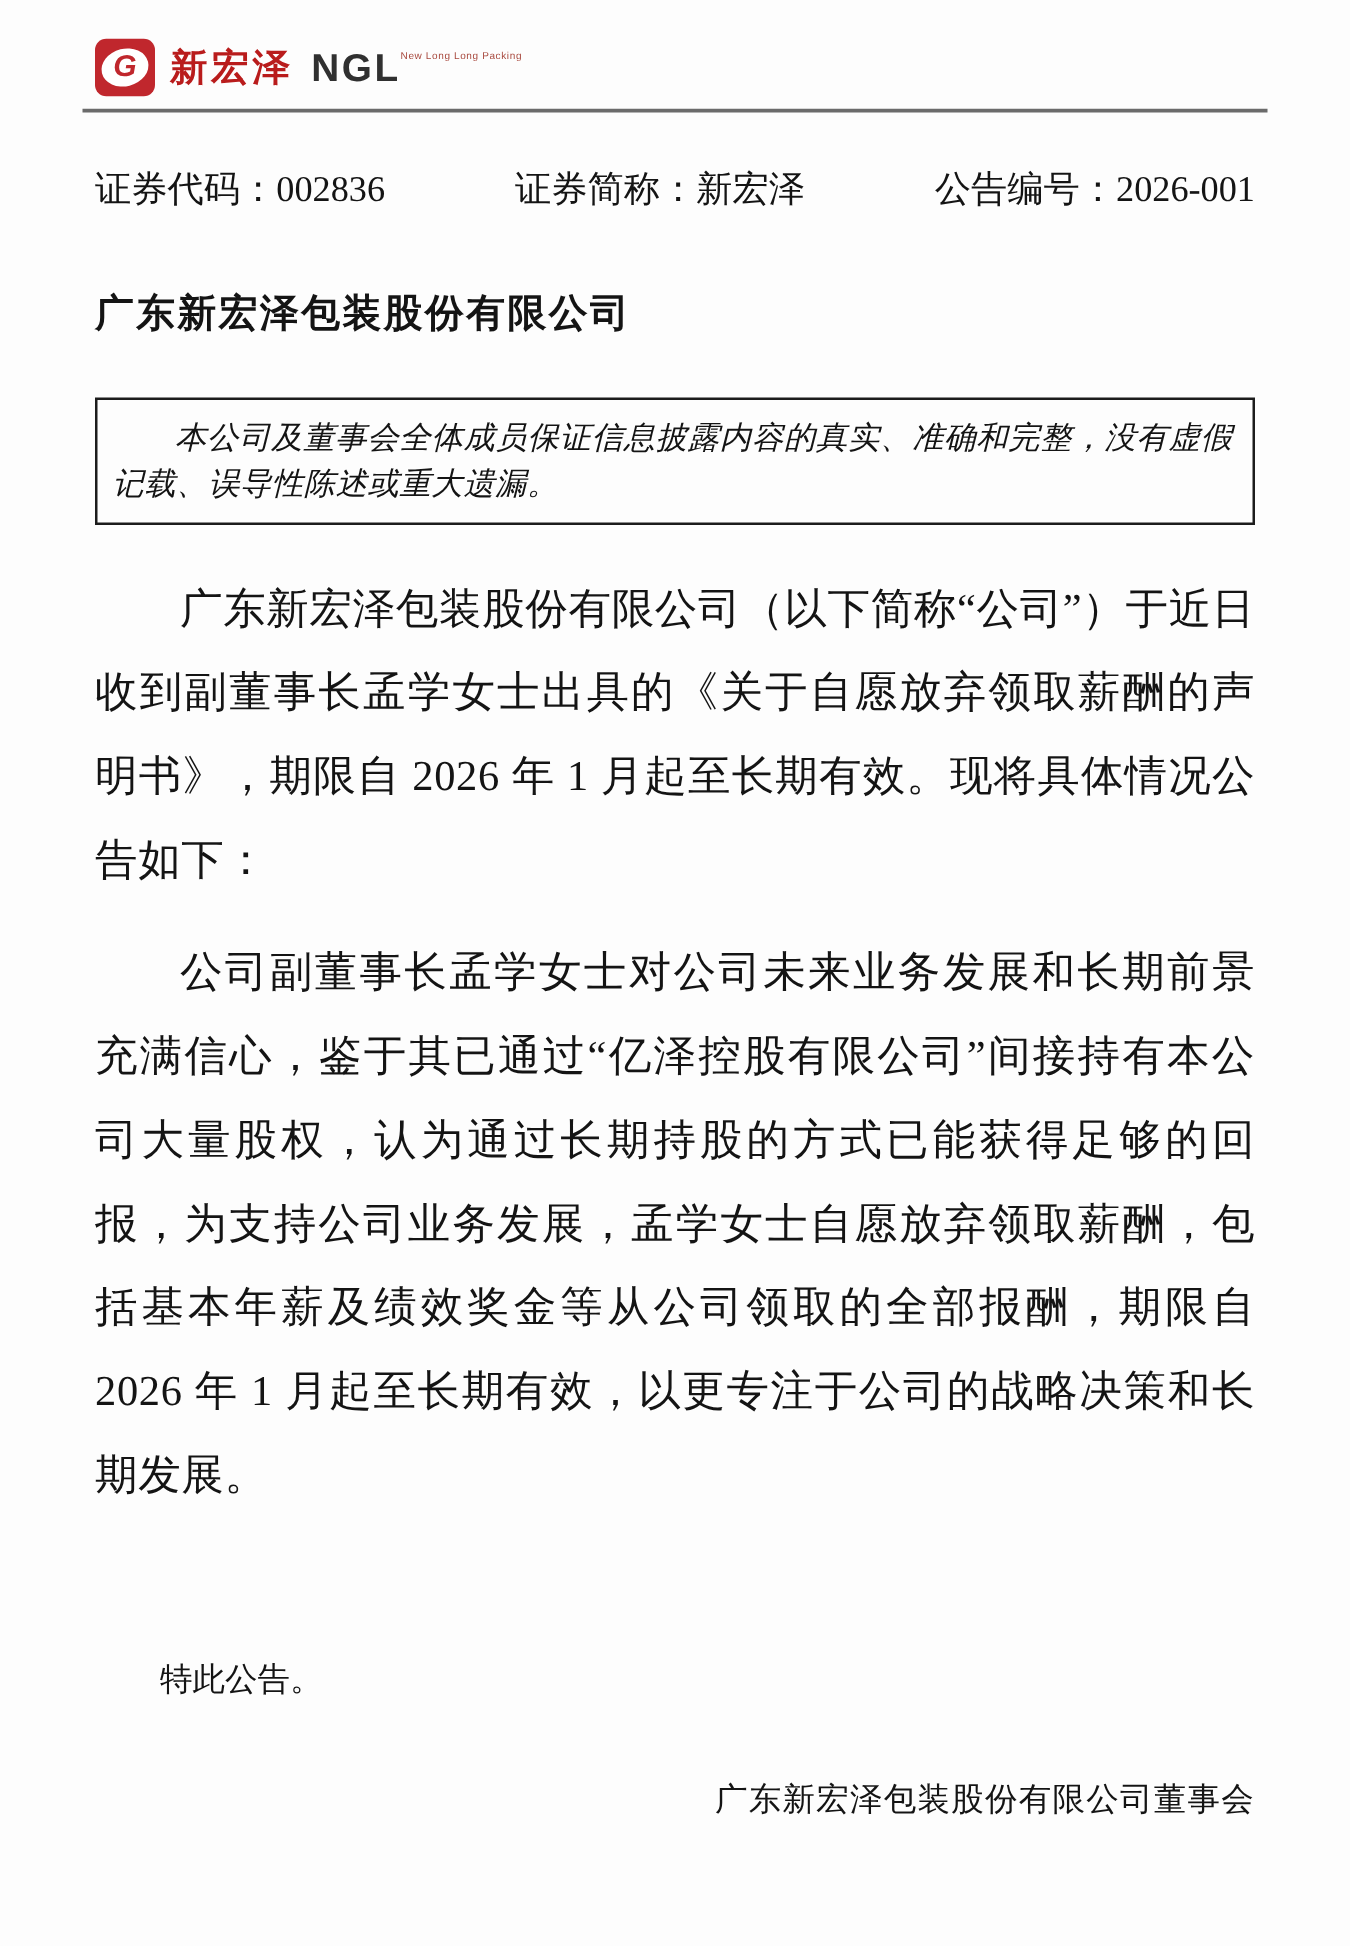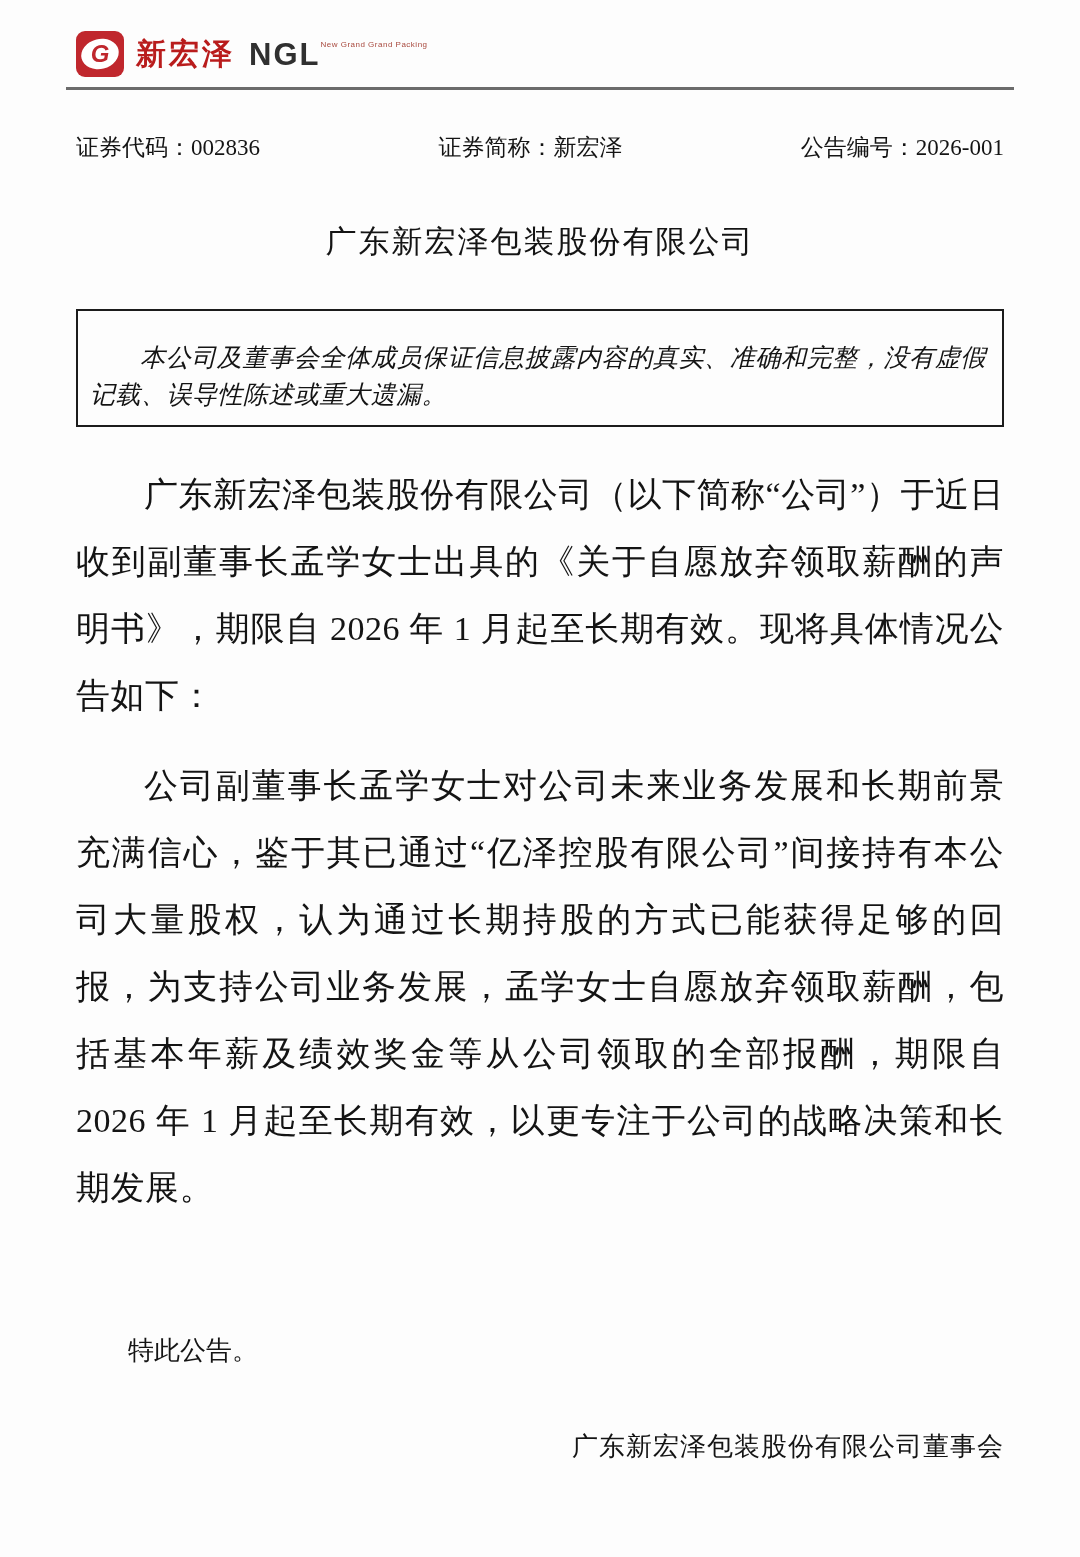--- a/index.html
+++ b/index.html
@@ -54,33 +54,33 @@
   .top-rule {
     border: none; height: 0;
     border-top: 3px solid #6b6b6b;
     margin: 7px -10px 0 -10px;
   }
 
   
   .meta-row {
     display: flex; justify-content: space-between; align-items: baseline;
     margin-top: 42px;
-    font-size: 23px;
+    font-size: 29px;
   }
 
   
-  .doc-title { text-align: center; font-weight: normal; }
+  .doc-title { text-align: left; font-weight: bold; }
   .title-line1 { margin-top: 58px; font-size: 31px; letter-spacing: 2px; }
   .title-line2 { margin-top: 38px; font-size: 31px; letter-spacing: 1px; }
 
   
   .disclaimer-box {
     margin-top: 46px;
     border: 2px solid #1c1c1c;
-    padding: 28px 16px 12px 12px;
+    padding: 12px 16px 12px 12px;
   }
   .disclaimer-box p {
     margin: 0;
     font-size: 25px; line-height: 37px;
     text-indent: 2em;
     font-style: italic;
     letter-spacing: 0.5px;
     text-align: justify;
   }
 
@@ -113,21 +113,21 @@
 <div class="page">
 
   <div class="logo-row">
     <div class="brand-mark">
       <div class="swirl"></div>
       <div class="g-letter">G</div>
     </div>
     <span class="brand-cn">新宏泽</span>
     <span class="brand-en">
       <span class="brand-ngl">NGL</span>
-      <span class="brand-sub">New Grand Grand Packing</span>
+      <span class="brand-sub">New Long Long Packing</span>
     </span>
   </div>
 
   <hr class="top-rule">
 
   <div class="meta-row">
     <span>证券代码：002836</span>
     <span>证券简称：新宏泽</span>
     <span>公告编号：2026-001</span>
   </div>

